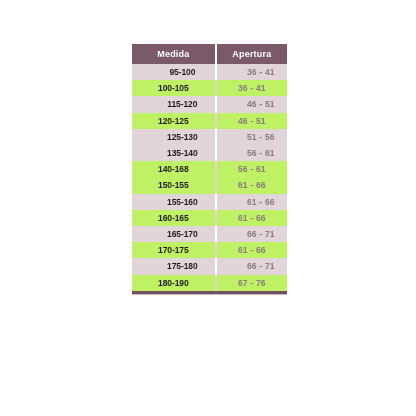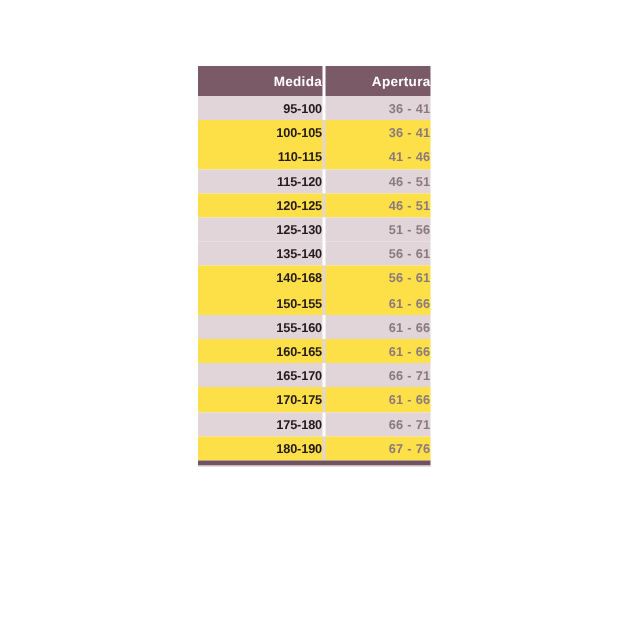--- a/index.html
+++ b/index.html
@@ -26,21 +26,21 @@
     border-collapse: collapse;
     table-layout: fixed;
   }
 
   .chart-table th,
   .chart-table td {
     padding: 0;
     margin: 0;
     height: 16.2px;
     line-height: 16.2px;
-    text-align: right;
+    text-align: center;
     vertical-align: middle;
     white-space: nowrap;
   }
 
   
   .chart-table thead th {
     background: #7b5a68;
     color: #ffffff;
     font-size: 9px;
     font-weight: bold;
@@ -67,21 +67,21 @@
     font-weight: bold;
     letter-spacing: 0.2px;
   }
 
   
   .chart-table tbody tr.row-shaded td {
     background: #e1d5d9;
     padding-left: 18px;
   }
   .chart-table tbody tr.row-plain td {
-    background: #fde047;
+    background: #bef264;
   }
   .chart-table tbody tr.row-plain td.cell-medida,
   .chart-table tbody tr.row-plain td.cell-apertura {
     border-right-color: #e1d5d9;
   }
   .chart-table tbody tr.row-plain td.cell-apertura {
     border-right: none;
   }
 
   
@@ -113,24 +113,20 @@
       </tr>
     </thead>
     <tbody id="table-body">
         <tr class="row-shaded">
           <td class="cell-medida">95-100</td>
           <td class="cell-apertura">36 - 41</td>
         </tr>
         <tr class="row-plain">
           <td class="cell-medida">100-105</td>
           <td class="cell-apertura">36 - 41</td>
-        </tr>
-        <tr class="row-plain">
-          <td class="cell-medida">110-115</td>
-          <td class="cell-apertura">41 - 46</td>
         </tr>
         <tr class="row-shaded">
           <td class="cell-medida">115-120</td>
           <td class="cell-apertura">46 - 51</td>
         </tr>
         <tr class="row-plain">
           <td class="cell-medida">120-125</td>
           <td class="cell-apertura">46 - 51</td>
         </tr>
         <tr class="row-shaded">

